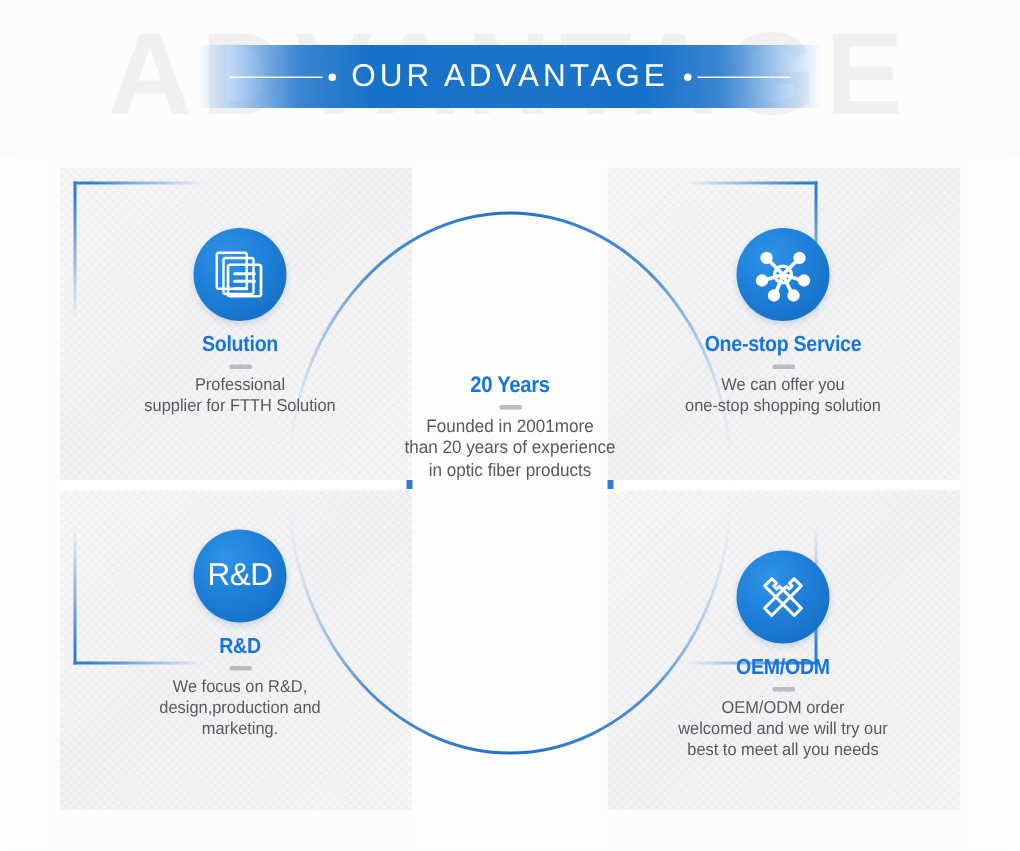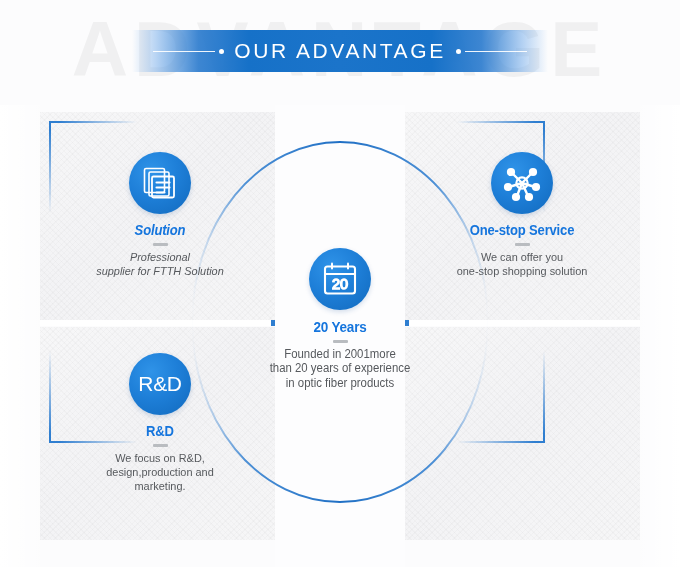--- a/index.html
+++ b/index.html
@@ -115,21 +115,21 @@
   
   .gap-line { position:absolute; height:6px; background:#ffffff; }
   .gl-l { left:40px;  top:215px; width:235px; }
   .gl-r { left:405px; top:215px; width:235px; }
   .gap-accent { position:absolute; width:4px; height:6px; background:#2f7ed0; top:215px; }
   .ga-l { left:271px; }
   .ga-r { left:405px; }
 
   
   .cell { position:absolute; text-align:center; }
-  .c-sol { left:70px;  top:47px;  width:180px;font-style:italic; }
+  .c-sol { left:70px;  top:47px;  width:180px; }
   .c-one { left:432px; top:47px;  width:180px; }
   .c-rnd { left:70px;  top:248px; width:180px; }
   .c-oem { left:432px; top:262px; width:180px; }
   .c-yrs { left:245px; top:143px; width:190px; }
 
   .badge {
     width:62px; height:62px; border-radius:50%;
     margin:0 auto 8px;
     background:radial-gradient(circle at 36% 30%, #2f93e8 0%, #1e7fd8 45%, #1169bd 100%);
     box-shadow:0 2px 5px rgba(20,80,150,0.18);
@@ -290,33 +290,42 @@
       </div>
       <div class="cell-title">R&amp;D</div>
       <div class="cell-rule"></div>
       <div class="cell-desc">
         <div>We focus on R&amp;D,</div>
         <div>design,production and</div>
         <div>marketing.</div>
       </div>
     </div>
 
+    <div class="cell c-oem">
+      <div class="badge">
+        <svg width="38" height="38" viewBox="0 0 38 38">
+          <g fill="none" stroke="#ffffff" stroke-width="2" stroke-linejoin="round">
+
+            <path d="M8 6.5 l5.5 -1.5 l21 21 l-1.5 5.5 l-5.5 1.5 l-21 -21 z" transform="rotate(0 19 19)" opacity="0"></path>
+            <path d="M6.8 11.6 l4.8 -4.8 l3.1 3.1 l-1.8 1.8 l2.0 2.0 l1.8 -1.8 l14.6 14.6 l-4.8 4.8 z"></path>
+
+            <path d="M31.2 11.6 l-4.8 -4.8 l-3.1 3.1 l1.8 1.8 l-2.0 2.0 l-1.8 -1.8 l-14.6 14.6 l4.8 4.8 z"></path>
+          </g>
+        </svg>
+      </div>
+      <div class="cell-title">OEM/ODM</div>
+      <div class="cell-rule"></div>
+      <div class="cell-desc">
+        <div>OEM/ODM order</div>
+        <div>welcomed and we will try our</div>
+        <div>best to meet all you needs</div>
+      </div>
+    </div>
 
     <div class="cell c-yrs">
-      <div class="badge">
-        <svg width="38" height="36" viewBox="0 0 38 36">
-          <g fill="none" stroke="#ffffff" stroke-width="2" stroke-linecap="round">
-            <line x1="11" y1="2.5" x2="11" y2="7.5"></line>
-            <line x1="27" y1="2.5" x2="27" y2="7.5"></line>
-            <rect x="4" y="5.5" width="30" height="27" rx="2.5" stroke-width="2.1"></rect>
-            <line x1="4.5" y1="13" x2="33.5" y2="13" stroke-width="2.1"></line>
-          </g>
-          <text x="19" y="27.6" text-anchor="middle" font-family="Liberation Sans, sans-serif" font-size="14.5" fill="none" stroke="#ffffff" stroke-width="1.4">20</text>
-        </svg>
-      </div>
       <div class="cell-title">20 Years</div>
       <div class="cell-rule"></div>
       <div class="cell-desc">
         <div>Founded in 2001more</div>
         <div>than 20 years of experience</div>
         <div>in optic fiber products</div>
       </div>
     </div>
 
     <div class="edge-fade-l"></div>

